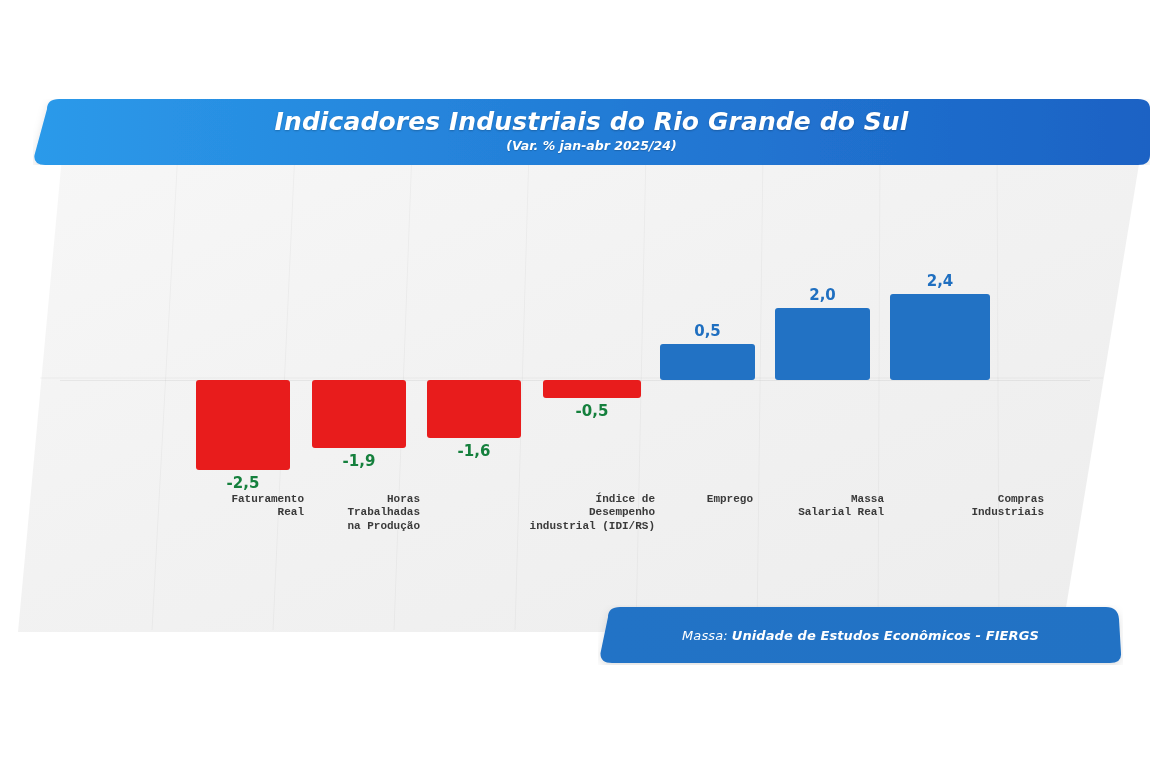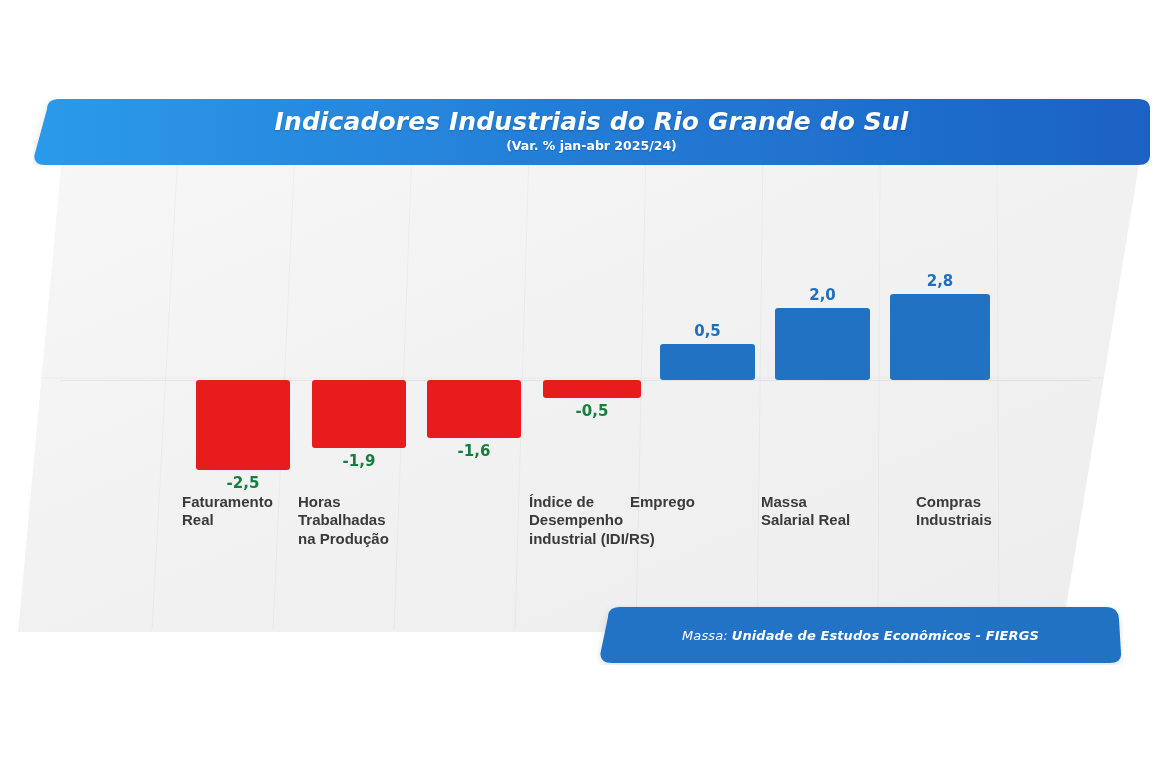--- a/index.html
+++ b/index.html
@@ -44,20 +44,21 @@
     color:#ffffff;
     letter-spacing:0.1px;
     text-shadow:0 1px 2px rgba(0,0,0,.22);
     line-height:1.05;
     margin-top:-2px;
     text-align:center;
   }
   .header-sub{
     font-family:"DejaVu Sans", sans-serif;
     font-size:12.5px;
+    font-style:italic;
     font-weight:bold;
     color:#ffffff;
     text-shadow:0 1px 1px rgba(0,0,0,.18);
     margin-top:3px;
     text-align:center;
   }
 
   
   .plot{
     position:absolute;
@@ -85,25 +86,25 @@
     font-size:15px;
     font-weight:bold;
     text-align:center;
     white-space:nowrap;
   }
   .val.neg{color:#15803d;}
   .val.pos{color:#1F6FC0;}
 
   .catlabel{
     position:absolute;
-    font-family:Liberation Sans, sans-serif;
-    font-size:15px;
+    font-family:Liberation Mono, monospace;
+    font-size:11px;
     font-weight:bold;
     color:#3a3a3a;
-    text-align:left;
+    text-align:right;
     line-height:1.22;
     white-space:pre-line;
   }
 
   
   .source-banner{
     position:absolute;
     left:598px; top:605px;
     width:525px; height:60px;
   }
@@ -193,21 +194,21 @@
 Desempenho
 industrial (IDI/RS)</div>
       <div class="bar pos" style="left: 660px; width: 95px; height: 36px; top: 344px;"></div>
       <div class="val pos" style="left: 660px; width: 95px; top: 322px;">0,5</div>
       <div class="catlabel" style="left: 630px; width: 123px; top: 493px;">Emprego</div>
       <div class="bar pos" style="left: 775px; width: 95px; height: 72px; top: 308px;"></div>
       <div class="val pos" style="left: 775px; width: 95px; top: 286px;">2,0</div>
       <div class="catlabel" style="left: 761px; width: 123px; top: 493px;">Massa
 Salarial Real</div>
       <div class="bar pos" style="left: 890px; width: 100px; height: 86px; top: 294px;"></div>
-      <div class="val pos" style="left: 890px; width: 100px; top: 272px;">2,8</div>
+      <div class="val pos" style="left: 890px; width: 100px; top: 272px;">2,4</div>
       <div class="catlabel" style="left: 916px; width: 128px; top: 493px;">Compras
 Industriais</div>
     </div>
 
   <div class="source-banner">
     <svg width="525" height="60" viewBox="0 0 525 60">
       <path d="M 10,12 Q 10,2 22,2 L 508,2 Q 520,2 521,14 L 523,48 Q 524,58 512,58 L 14,58 Q 2,58 2.5,48 Z" fill="url(#srcGrad)" filter="url(#softShadow)"></path>
     </svg>
     <div class="source-text">
       <span>Massa:</span>

